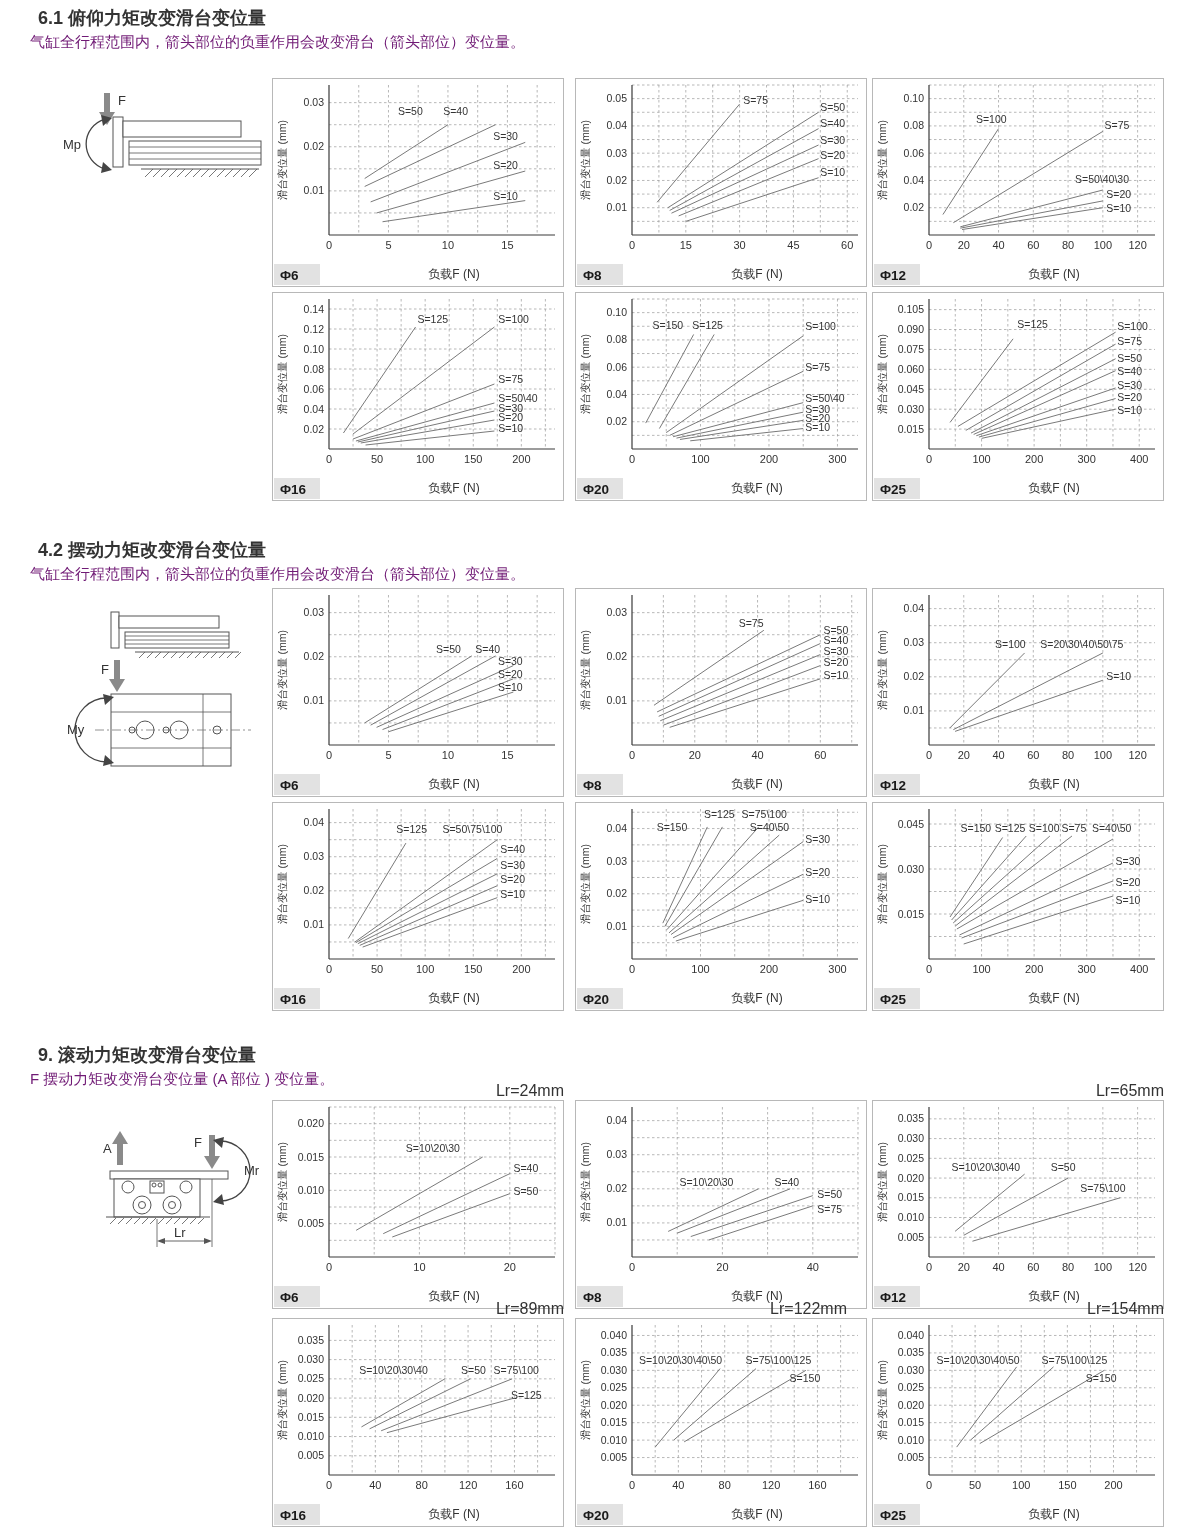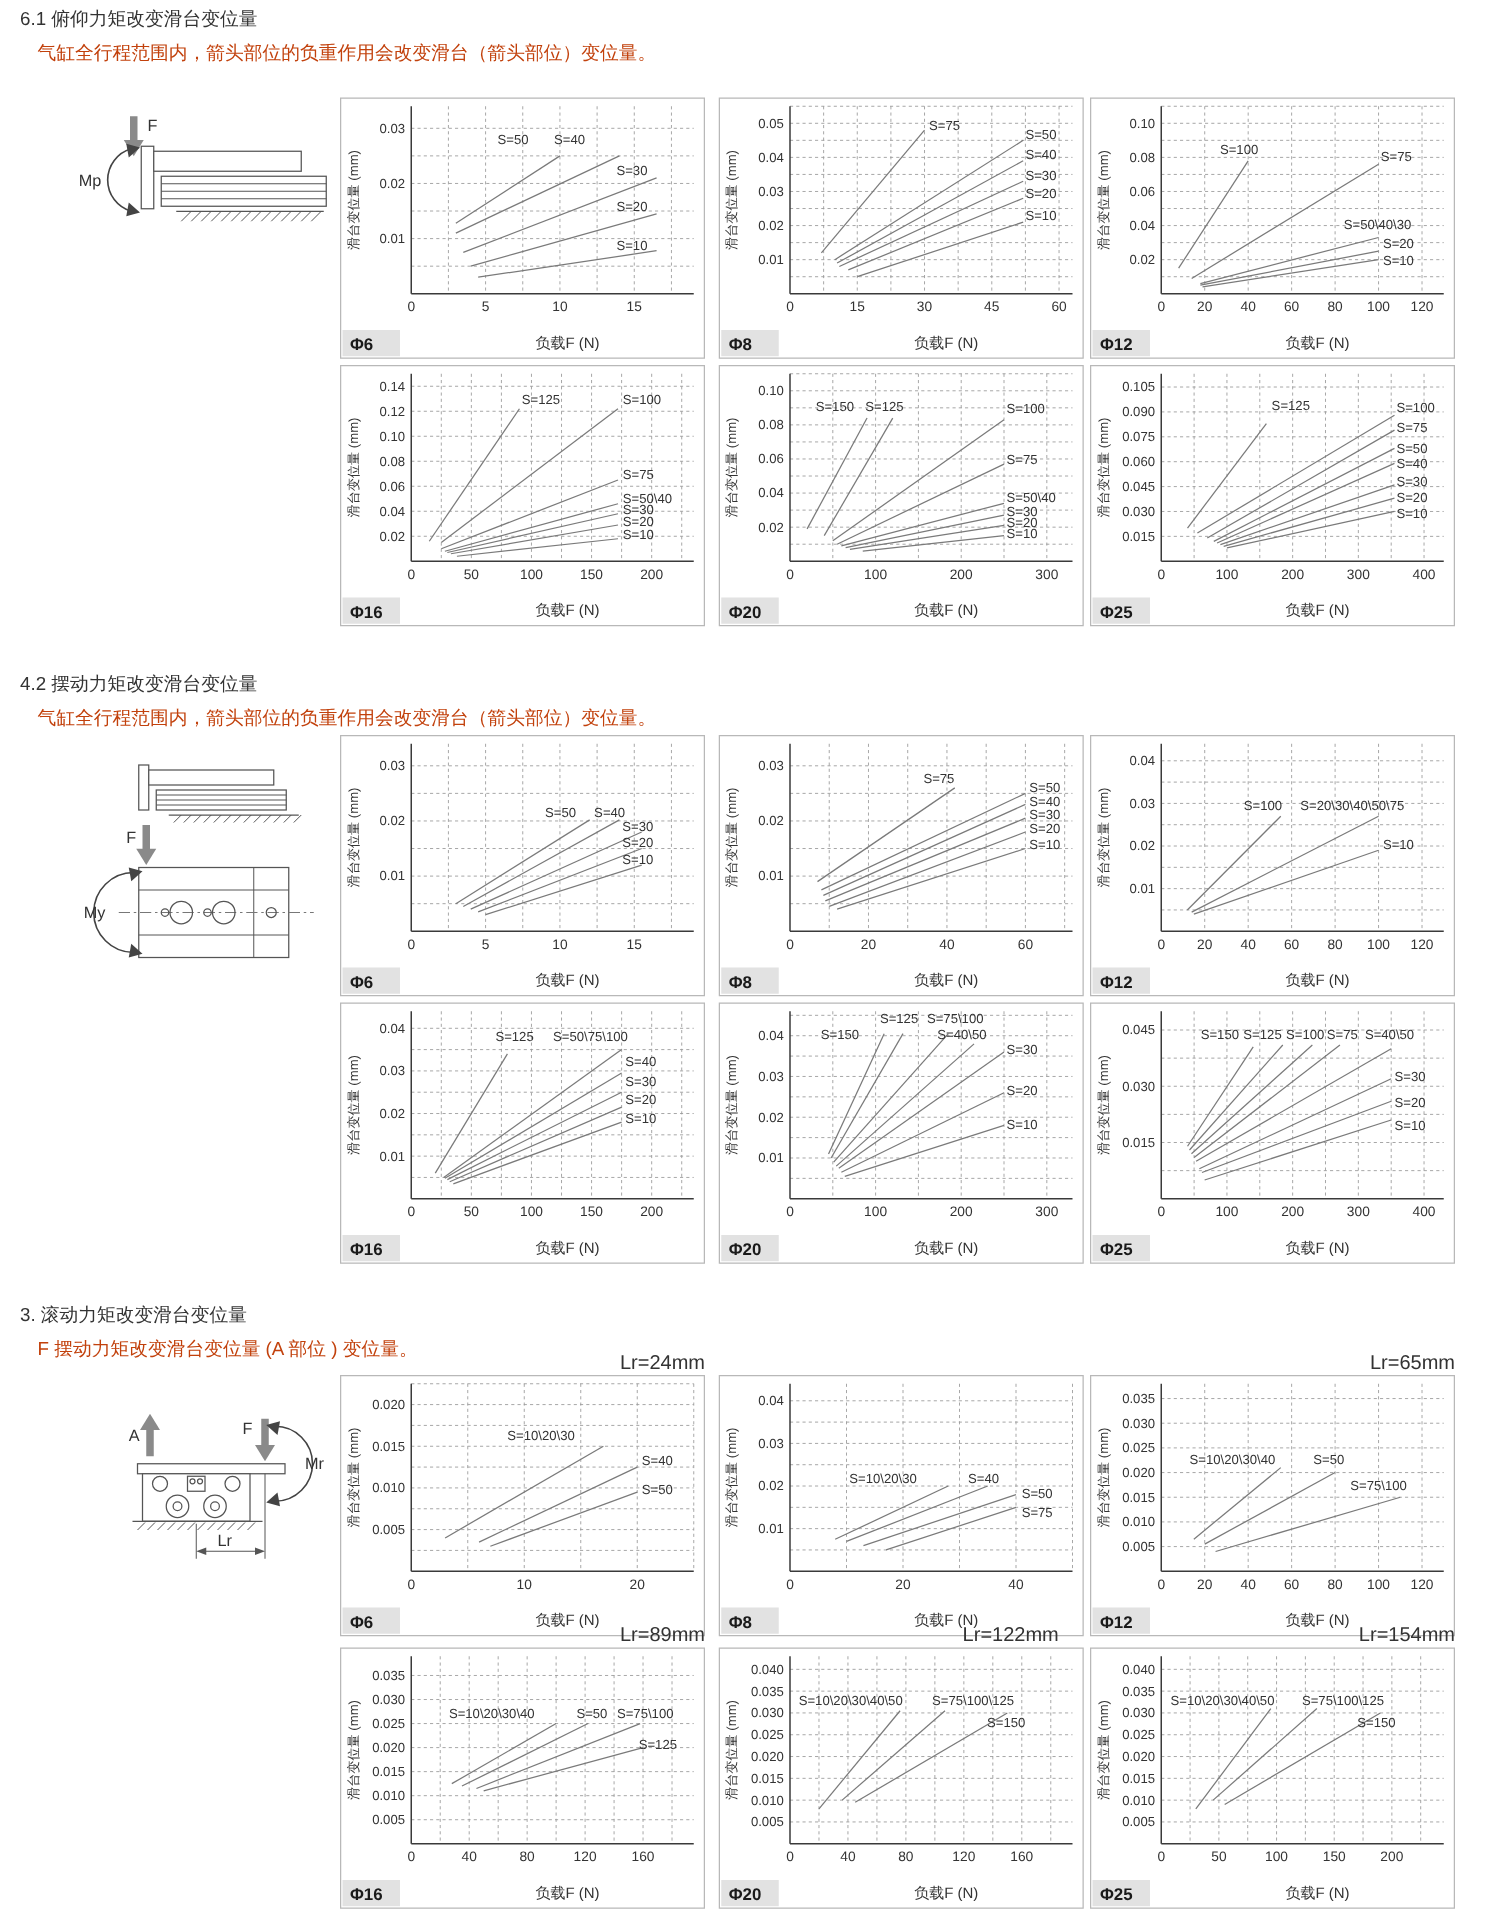--- a/index.html
+++ b/index.html
@@ -1,19 +1,19 @@
 <!DOCTYPE html>
 <html><head>
 <meta charset="utf-8">
 <style>
   html,body{margin:0;padding:0;background:#fff;}
   #page{position:relative;width:1200px;height:1528px;background:#ffffff;overflow:hidden;
         font-family:"Liberation Sans","DejaVu Sans",sans-serif;color:#333;}
-  .heading{position:absolute;left:16px;font-size:15px;color:#333;}
-  .subheading{position:absolute;left:30px;font-size:15px;color:#c2410c;}
+  .heading{position:absolute;left:38px;font-size:18px;color:#333;font-weight:bold;}
+  .subheading{position:absolute;left:30px;font-size:15px;color:#701a75;}
   .tile{position:absolute;width:292px;height:209px;border:1px solid #b8b8b8;background:#fff;box-sizing:border-box;}
   .lr{position:absolute;width:292px;text-align:right;font-size:16px;color:#333;}
   .diagram{position:absolute;}
   svg{display:block;}
 </style>
 </head>
 <body>
 
 <div id="page">
 
@@ -58,21 +58,21 @@
       <circle cx="124" cy="132" r="9" fill="none" stroke="#555"></circle>
       <circle cx="111" cy="132" r="3" fill="none" stroke="#555"></circle>
       <circle cx="162" cy="132" r="4" fill="none" stroke="#555"></circle>
       <path d="M52,100 A30,30 0 0 0 52,164" fill="none" stroke="#444" stroke-width="1.3"></path>
       <polygon points="48,96 59,99 50,107" fill="#444"></polygon>
       <polygon points="48,168 59,165 50,157" fill="#444"></polygon>
       <text x="12" y="136" font-size="13" fill="#333">My</text>
     </svg>
   </div>
 
-  <div class="heading" style="top:1043px">3. 滚动力矩改变滑台变位量</div>
+  <div class="heading" style="top:1043px">9. 滚动力矩改变滑台变位量</div>
   <div class="subheading" style="top:1070px">F 摆动力矩改变滑台变位量 (A 部位 ) 变位量。</div>
   <div class="diagram" style="left:70px;top:1125px">
     <svg width="200" height="145" viewBox="0 0 200 145">
       <line x1="50" y1="40" x2="50" y2="18" stroke="#8a8a8a" stroke-width="6"></line>
       <polygon points="42,19 58,19 50,6" fill="#8a8a8a"></polygon>
       <text x="33" y="28" font-size="13" fill="#333">A</text>
       <line x1="142" y1="10" x2="142" y2="32" stroke="#8a8a8a" stroke-width="6"></line>
       <polygon points="134,31 150,31 142,44" fill="#8a8a8a"></polygon>
       <text x="124" y="22" font-size="13" fill="#333">F</text>
       <path d="M150,16 A30,30 0 0 1 150,76" fill="none" stroke="#444" stroke-width="1.3"></path>

